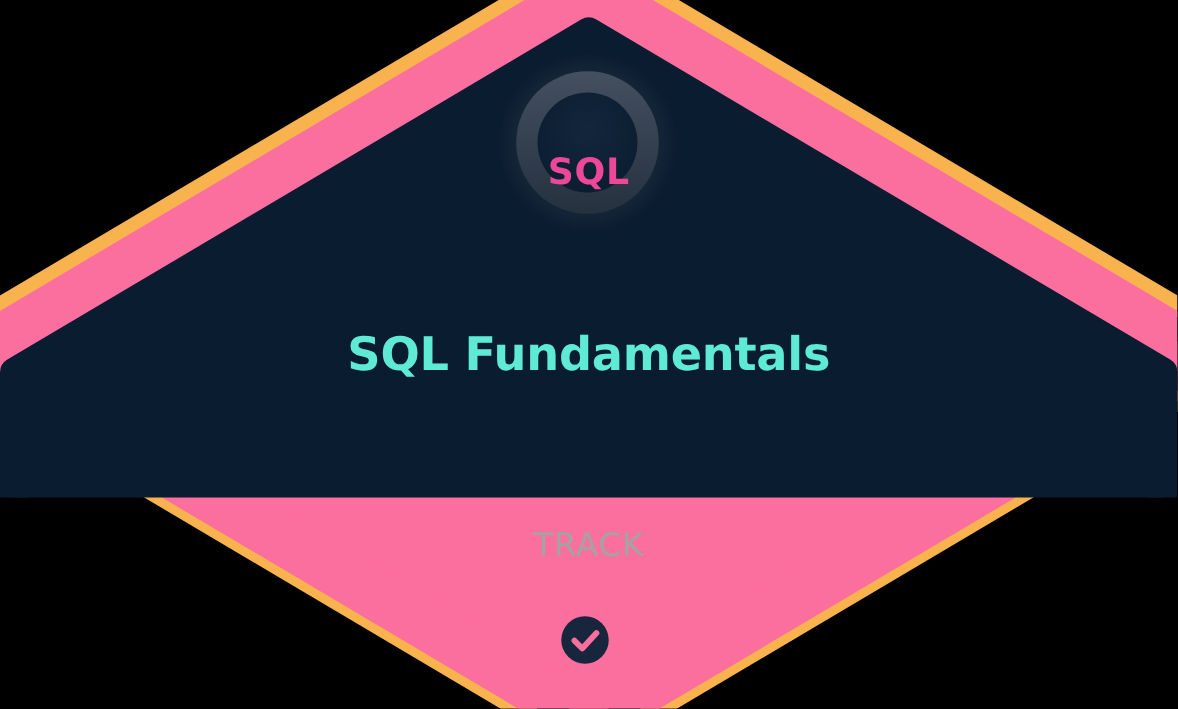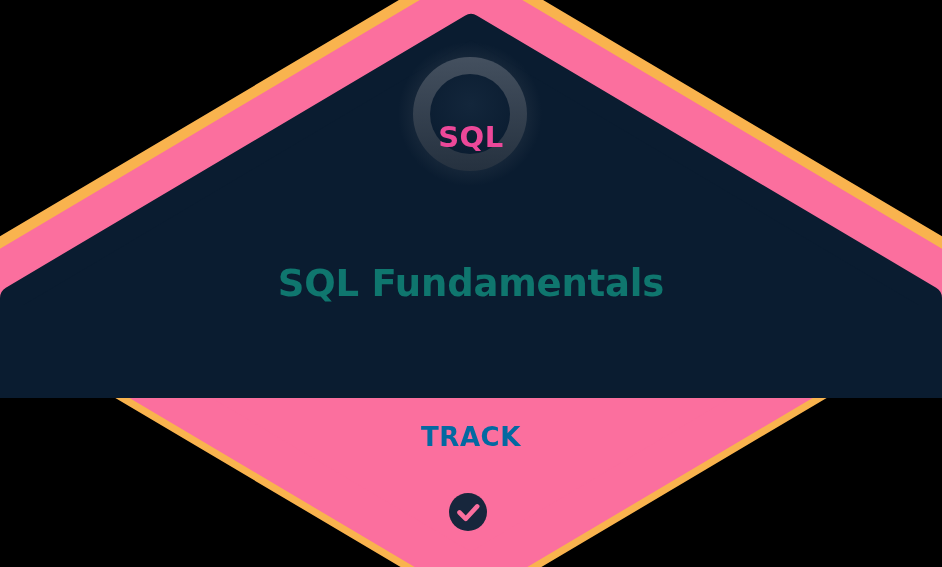--- a/index.html
+++ b/index.html
@@ -51,35 +51,35 @@
   
   #track-title {
     left: 0;
     top: 258px;
     width: 942px;
     text-align: center;
     font-family: "DejaVu Sans", sans-serif;
     font-size: 37px;
     font-weight: 700;
     letter-spacing: -0.2px;
-    color: #0f766e;
+    color: #5eead4;
     line-height: 52px;
   }
 
   
   #completion-caption {
     left: 0;
     top: 420px;
     width: 942px;
     text-align: center;
     font-family: "DejaVu Sans", sans-serif;
     font-size: 26px;
-    font-weight: 700;
+    font-weight: 400;
     letter-spacing: 0.6px;
-    color: #0369a1;
+    color: #a3a3a3;
     line-height: 35px;
   }
   #completion-caption .cap-line {
     display: block;
   }
 </style>
 </head>
 <body>
 
 <div id="badge-stage">

